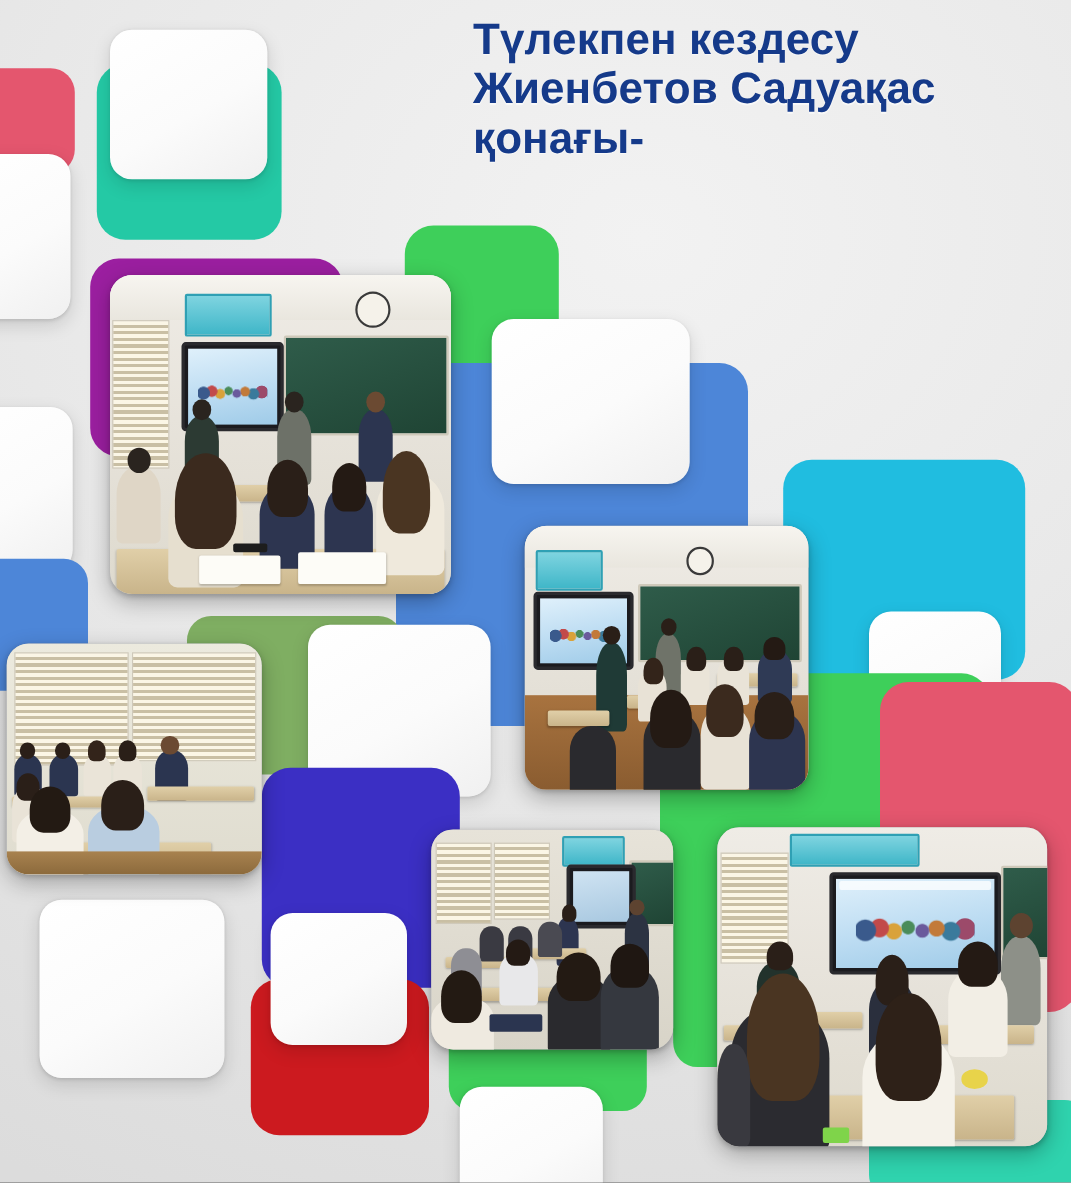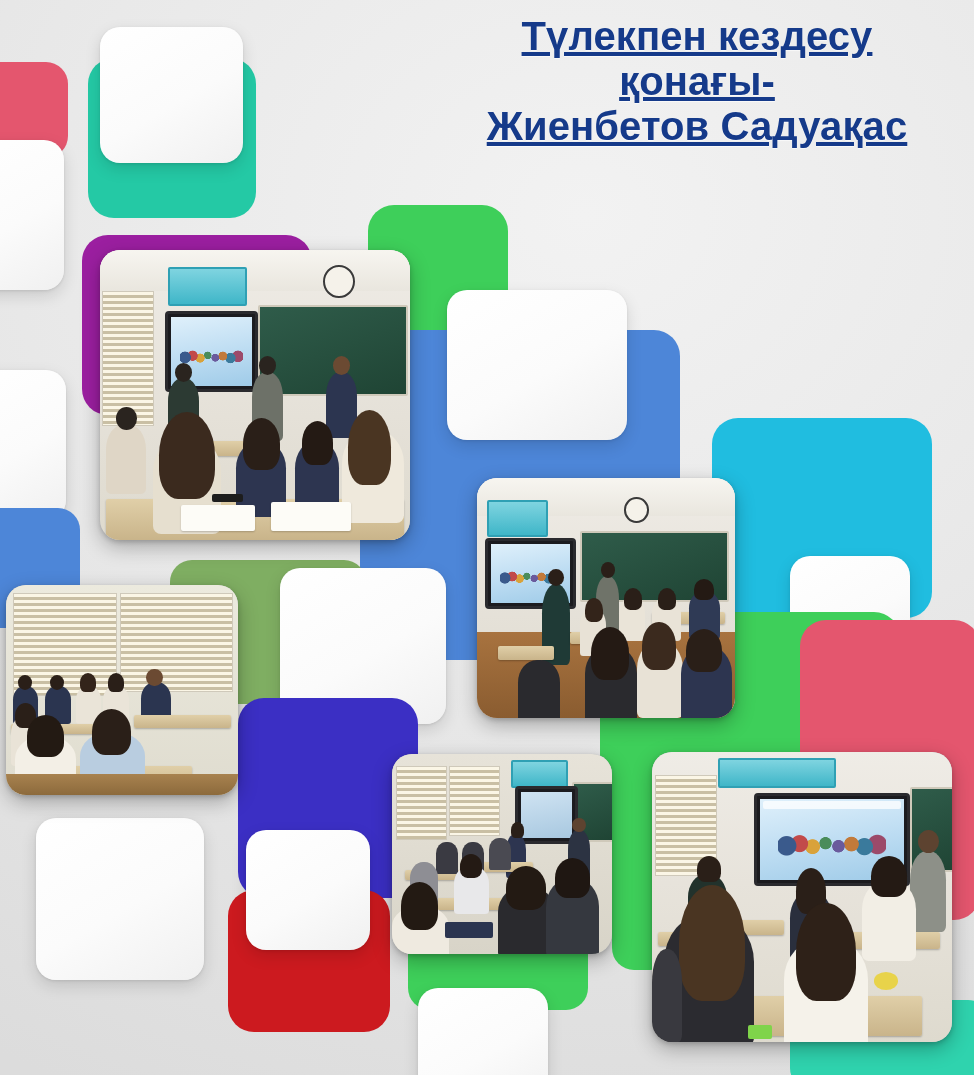--- a/index.html
+++ b/index.html
@@ -62,25 +62,23 @@
   .desk{position:absolute;background:linear-gradient(180deg,#e0cfa8,#c9b48a);border-radius:2px;box-shadow:0 1px 2px rgba(0,0,0,.25);}
   .person{position:absolute;border-radius:46% 46% 12% 12%/36% 36% 8% 8%;}
   .head{position:absolute;border-radius:50%;}
   .hair{position:absolute;border-radius:50% 50% 34% 34%;}
 
   
   .title{
     position:absolute;
     color:#153a8a;
     font-weight:700;
-    text-align:center;
     line-height:1.12;
     letter-spacing:.1px;
     text-shadow:0 1px 1px rgba(255,255,255,.65);
-    text-decoration:underline;
   }
 </style>
 </head>
 <body>
 
 <div class="poster">
 
   <div class="sq" style="left:-28px;top:62px;width:96px;height:96px;background:#e4566e;"></div>
 
   <div class="sq lg" style="left:88px;top:58px;width:168px;height:160px;background:#24c9a5;"></div>
@@ -310,17 +308,17 @@
       <div class="person" style="left:44%;top:64%;width:28%;height:40%;background:#f5f2ea;"></div>
       <div class="hair" style="left:48%;top:52%;width:20%;height:34%;background:#2e2118;"></div>
       <div class="person" style="left:0%;top:68%;width:10%;height:32%;background:#39393f;"></div>
       <div style="position:absolute;left:74%;top:76%;width:8%;height:6%;background:#e8d34a;border-radius:50%;"></div>
       <div style="position:absolute;left:32%;top:94%;width:8%;height:5%;background:#7fd44a;border-radius:2px;"></div>
     </div>
   </div>
 
   <div class="title" style="left:430px;top:14px;width:534px;font-size:40px;">
     <div>Түлекпен кездесу</div>
+    <div>Жиенбетов Садуақас</div>
     <div>қонағы-</div>
-    <div>Жиенбетов Садуақас</div>
   </div>
 
 </div>
 
 </body></html>

